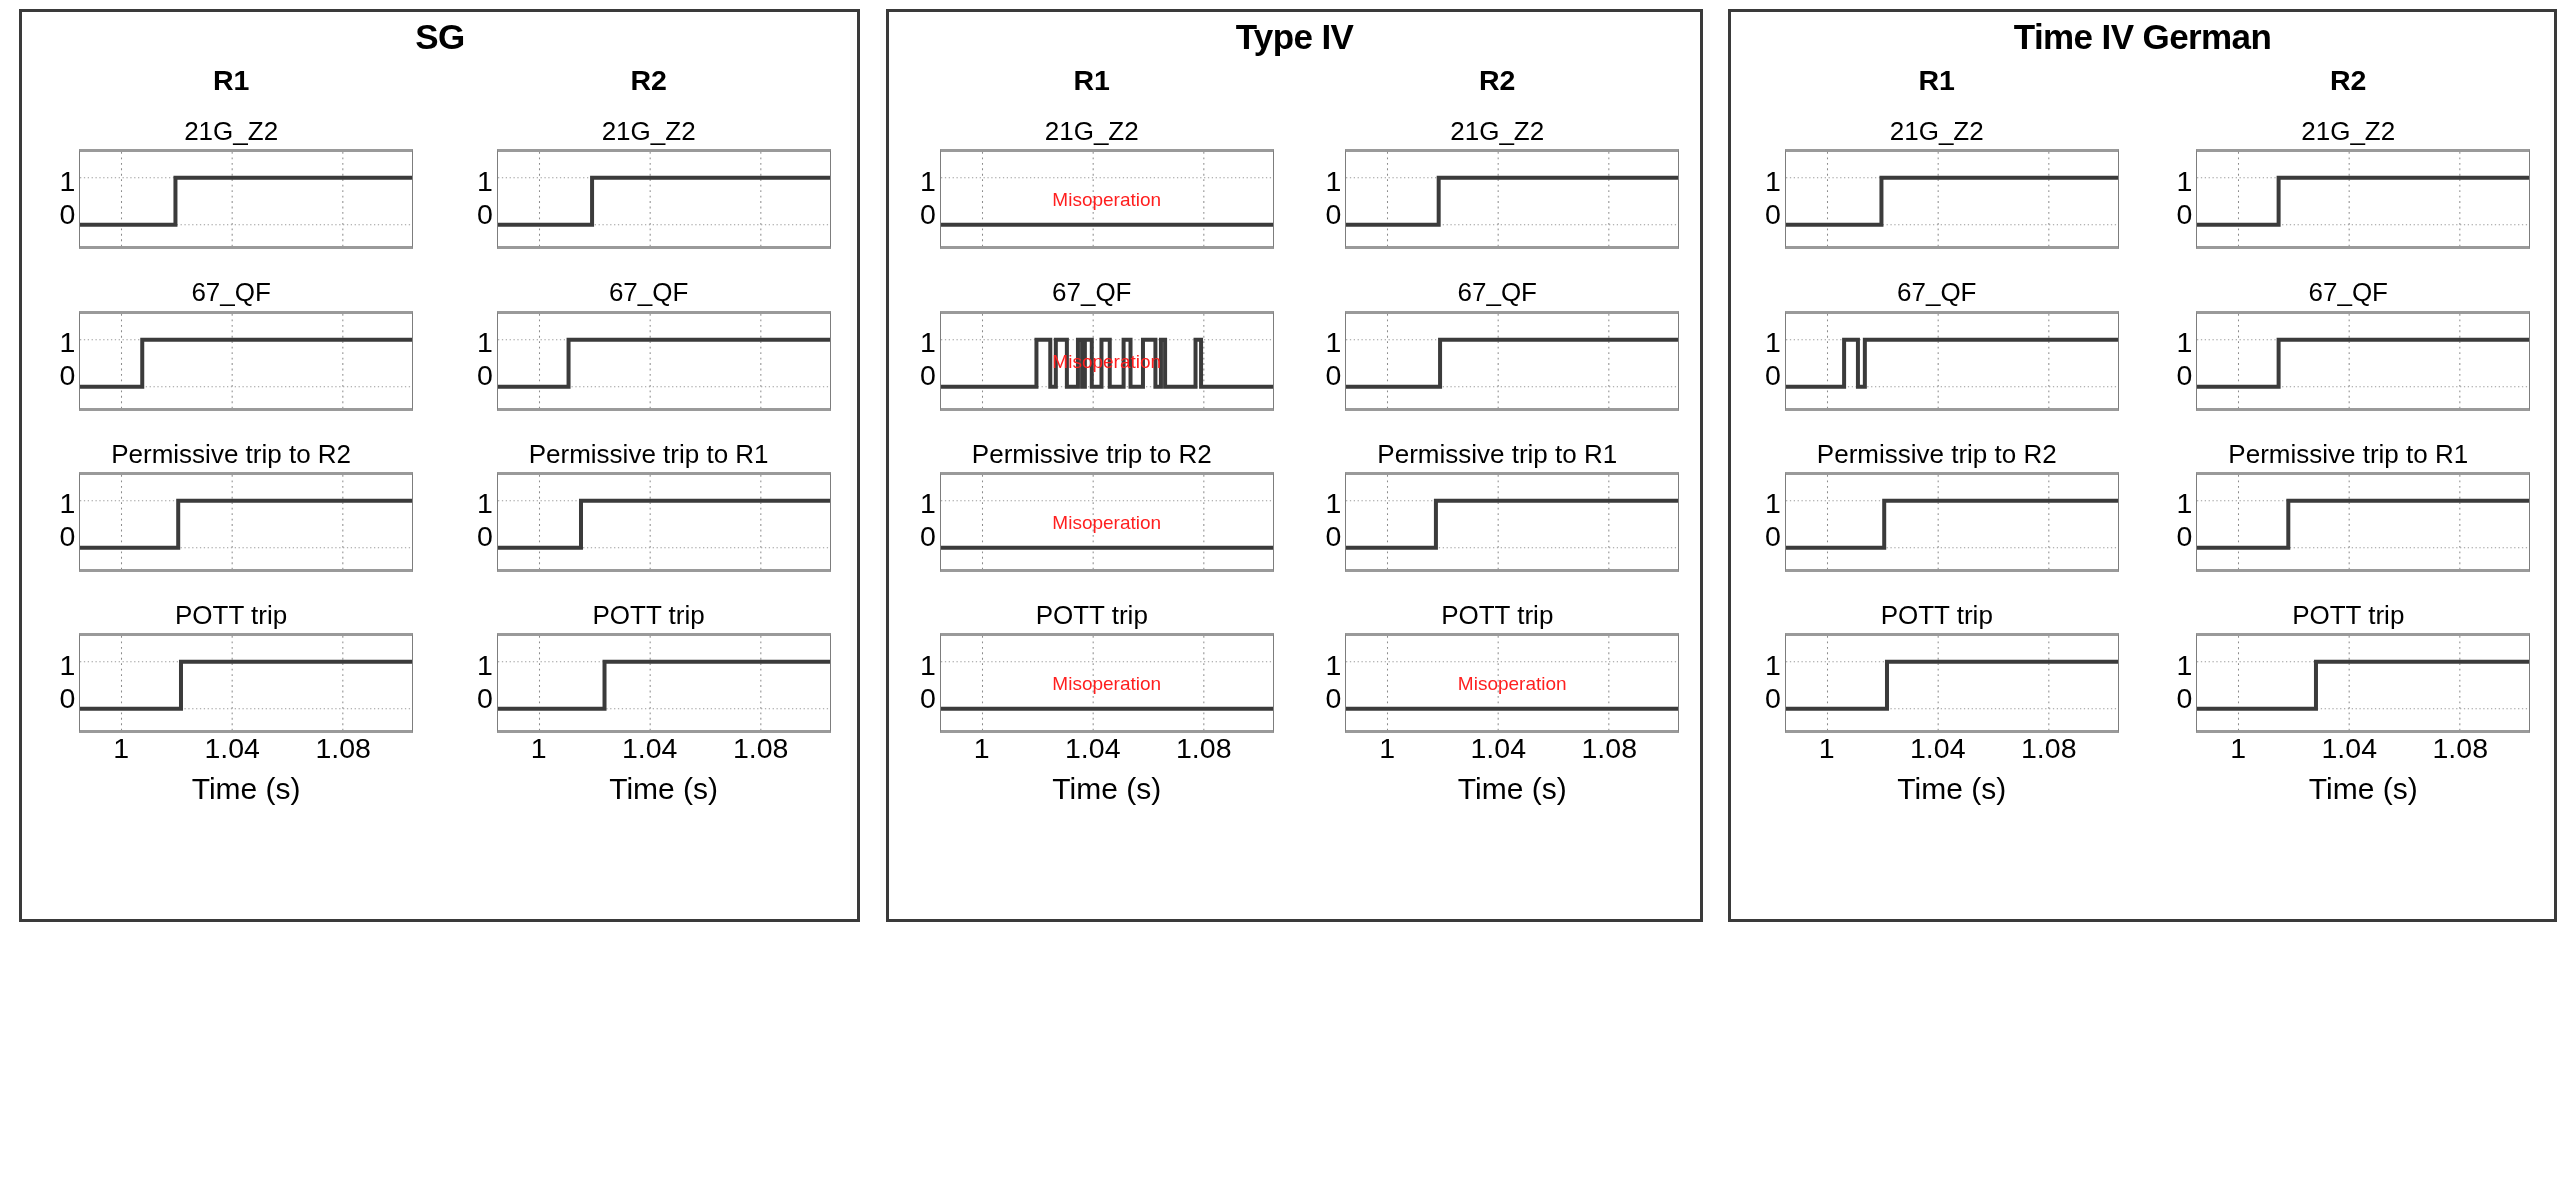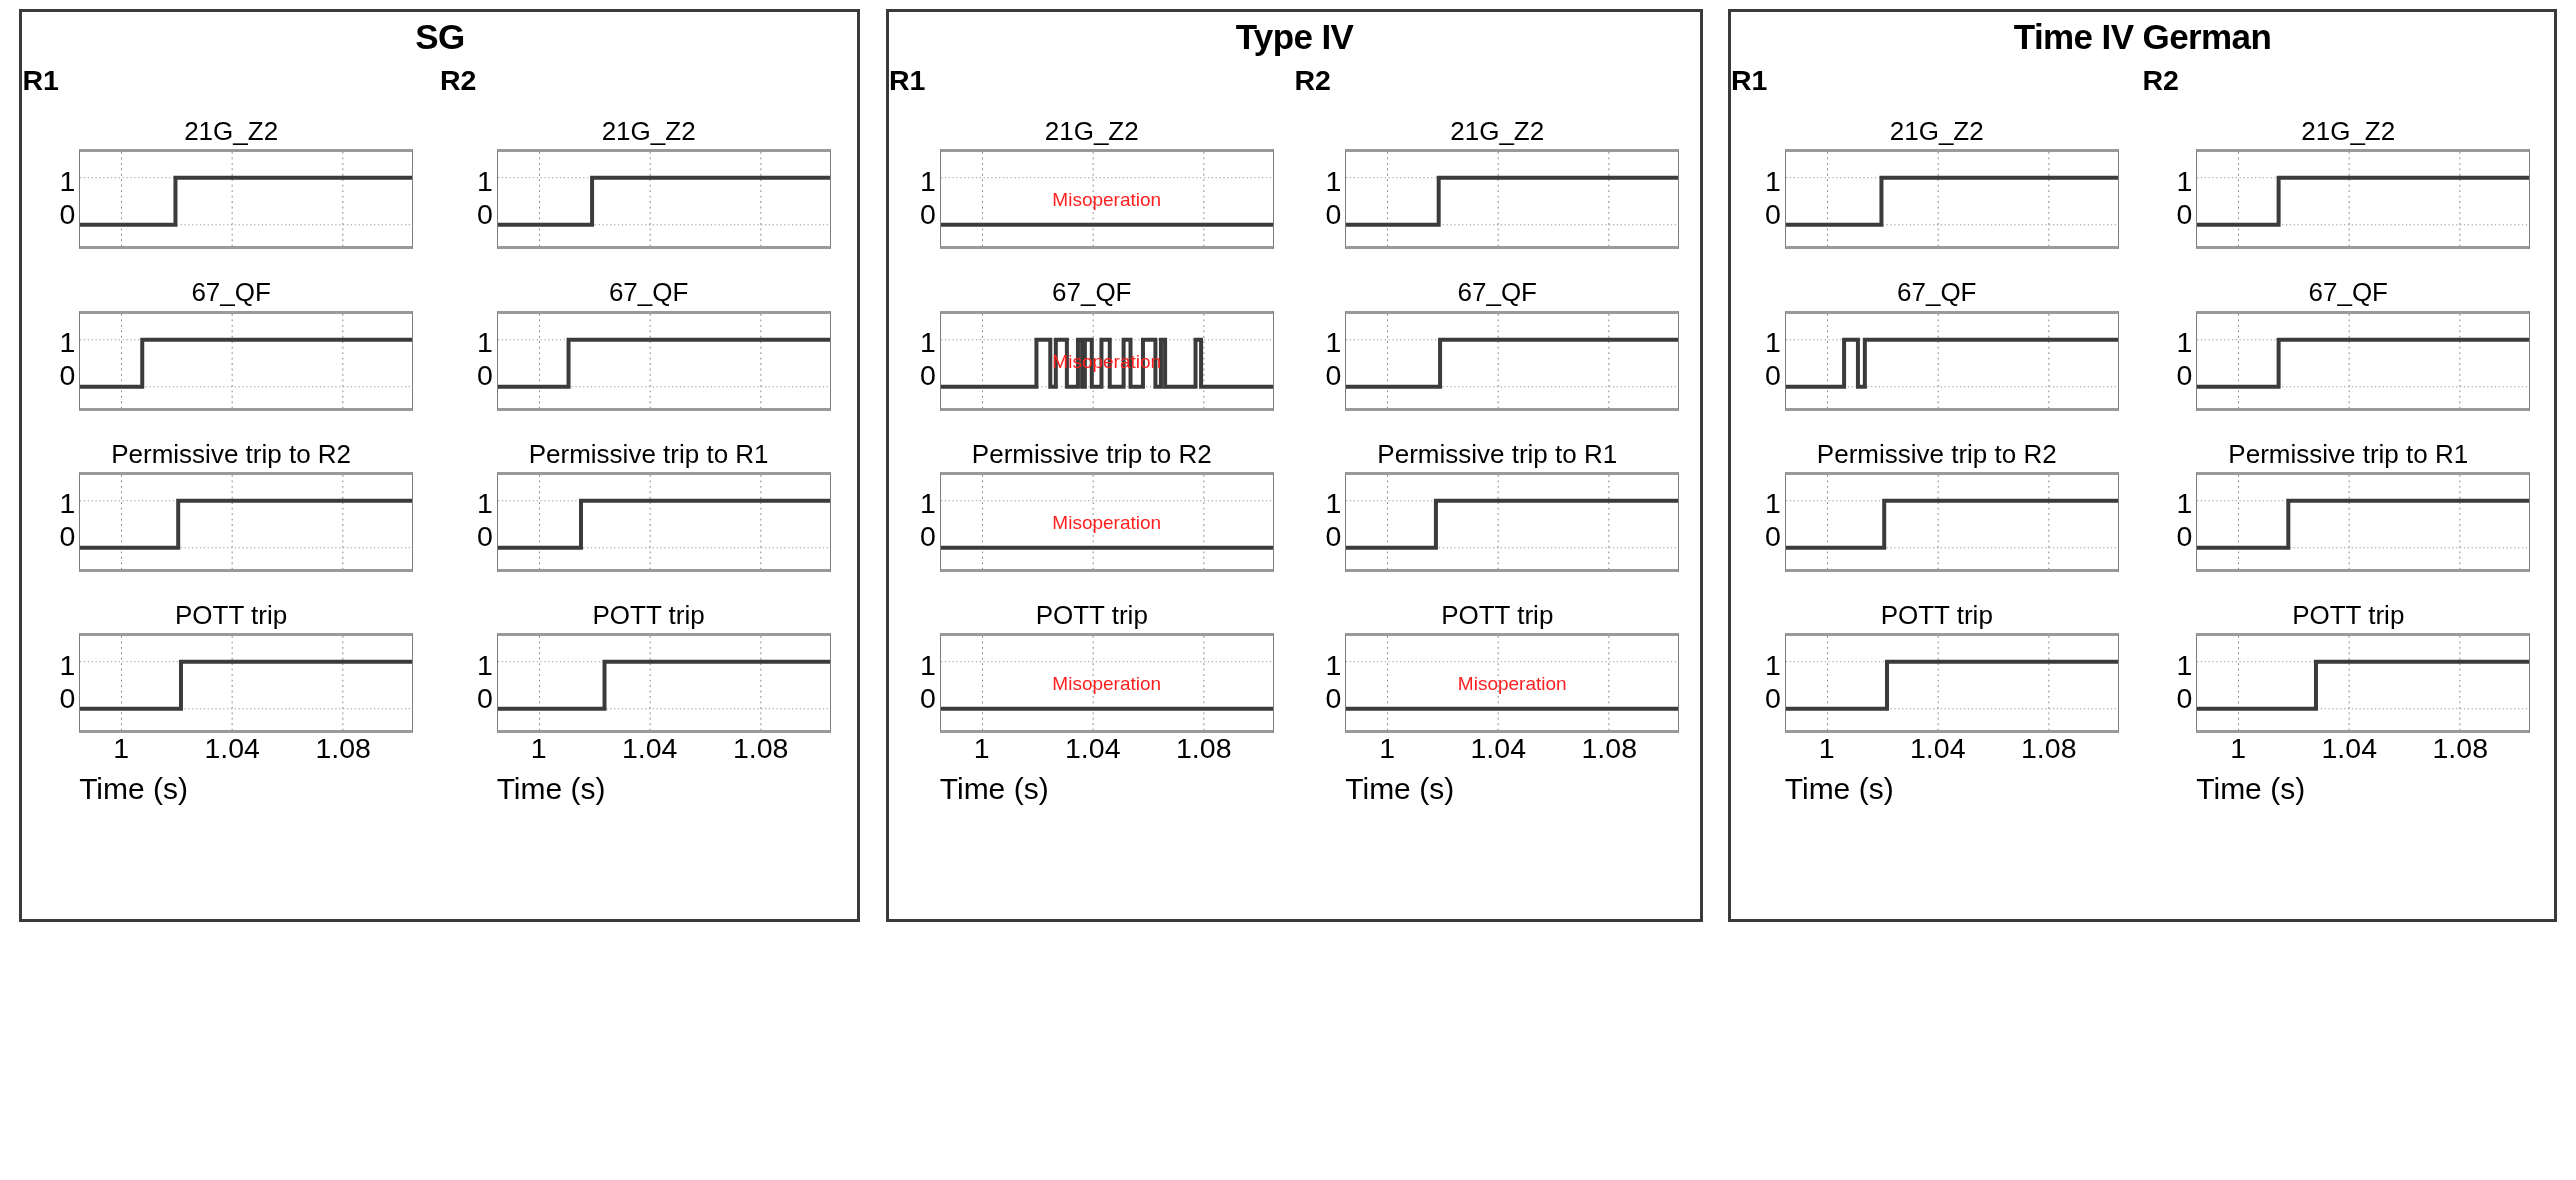--- a/index.html
+++ b/index.html
@@ -21,20 +21,21 @@
     letter-spacing:-0.6px;
     margin-top:6.5px;
     line-height:1.05;
   }
   .col-heads{
     display:flex;
     margin-top:9px;
   }
   .col-head{
     flex:1 1 50%;
+    text-align:center;
     font-size:28.5px;
     font-weight:bold;
   }
 
   .rows{margin-top:21px;}
   .row{
     display:flex;
   }
   .cell{
     flex:1 1 50%;
@@ -88,20 +89,21 @@
   }
   .xticks span{
     position:absolute;
     top:1.3px;
     transform:translateX(-50%);
     line-height:1;
     white-space:nowrap;
   }
   .timelabel{
     font-size:30px;
+    text-align:center;
     width:334px;
     margin-left:30px;
     margin-top:2.6px;
   }
   .miso{
     position:absolute;
     left:50%;
     top:50%;
     transform:translate(-50%,-50%);
     color:#ff1f1f;

